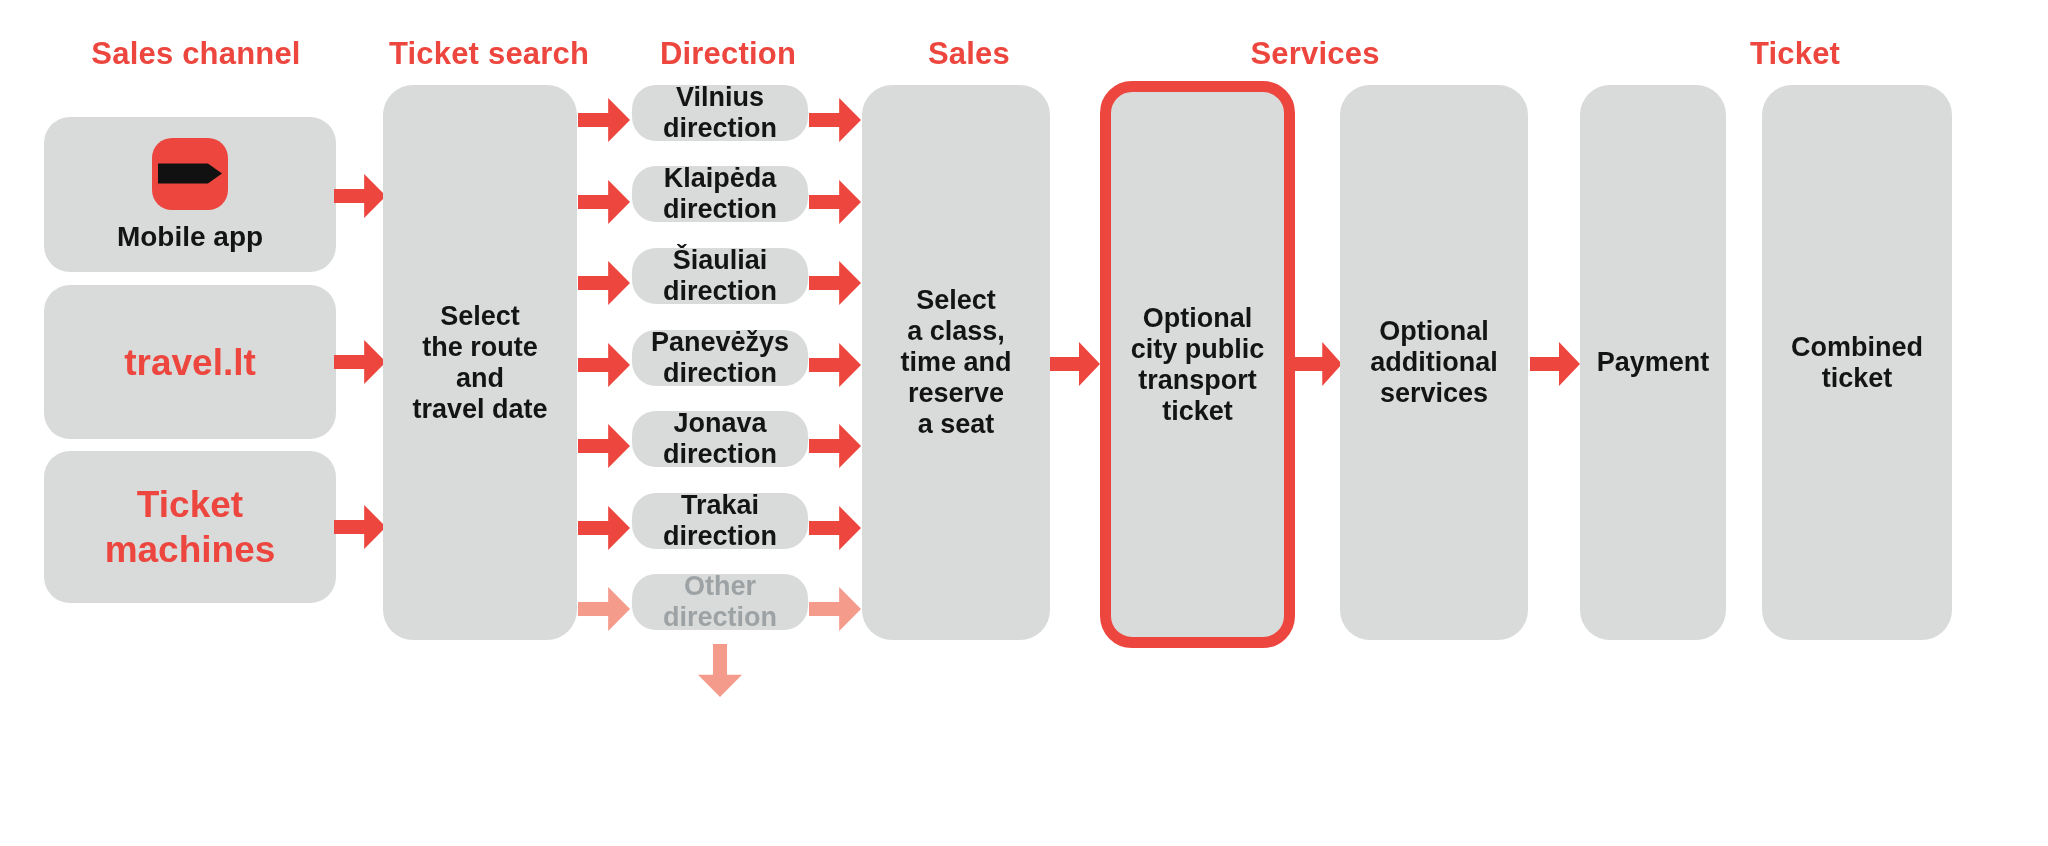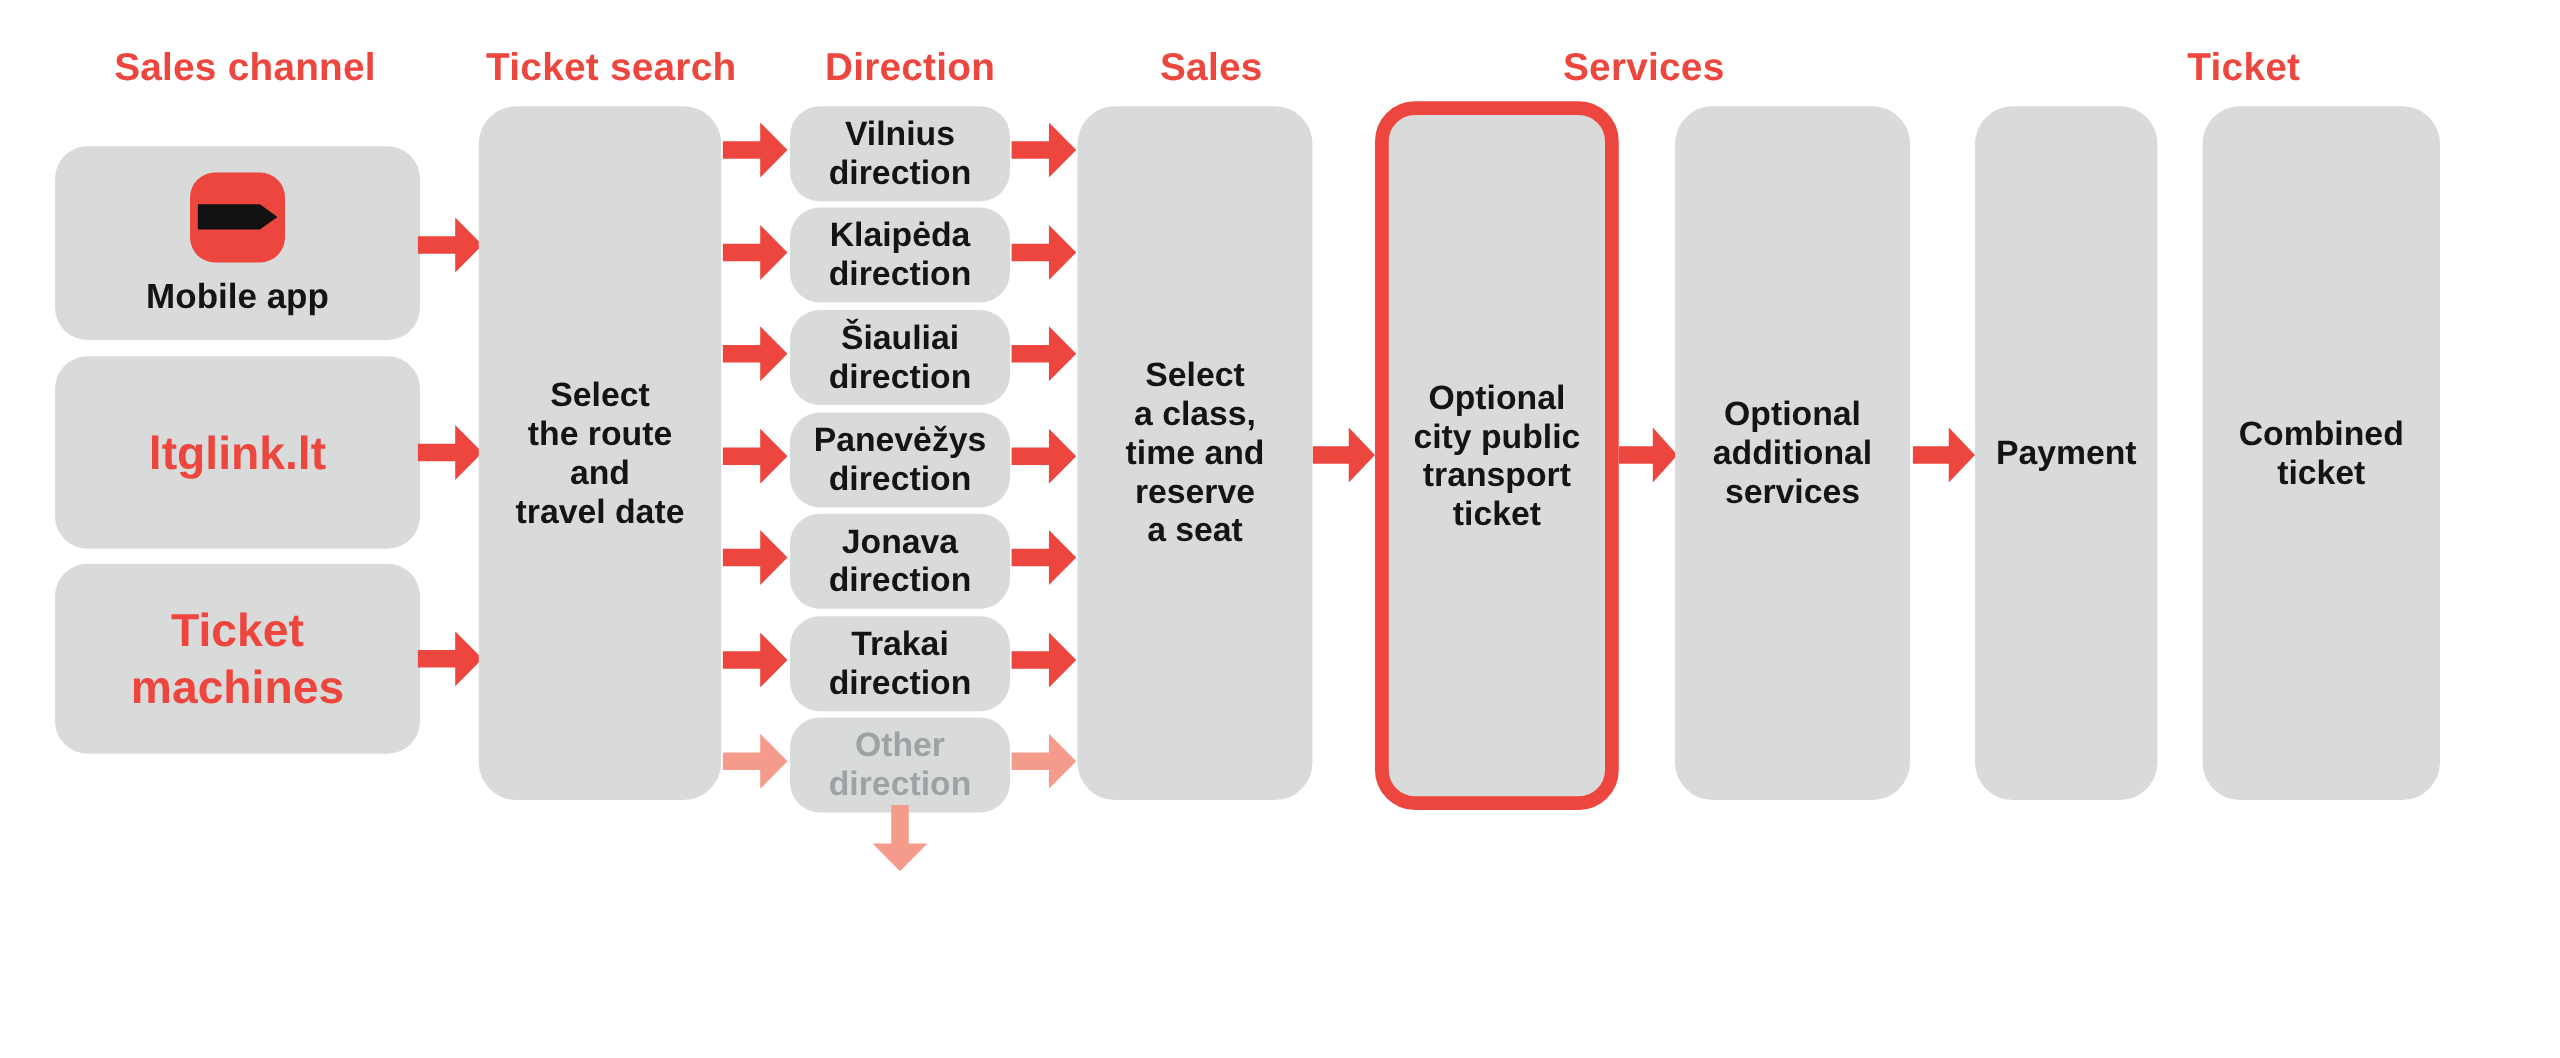--- a/index.html
+++ b/index.html
@@ -28,21 +28,21 @@
     background:var(--boxgray);
     display:flex;align-items:center;justify-content:center;
     text-align:center;
   }
   .box .label{
     font-weight:bold;color:var(--ink);
     font-size:27px;line-height:31px;
     white-space:pre-line;
   }
   .tall{border-radius:30px;top:85px;height:555px;}
-  .small{border-radius:24px;height:76px;}
+  .small{border-radius:24px;height:56px;}
   .sales{border-radius:26px;left:44px;width:292px;}
   .sales .brand{
     font-weight:bold;color:var(--red);
     font-size:37px;line-height:45px;white-space:pre-line;
   }
   .muted-label{color:var(--muted) !important;}
   .highlight-frame{
     border:11px solid var(--red);
     border-radius:32px;
     box-sizing:border-box;
@@ -92,21 +92,21 @@
   <div class="box sales mobile-box" style="top:117px;height:155px">
     <div class="link-icon">
       <div class="link-tag">
         <span>LINK</span>
       </div>
     </div>
     <div class="label">Mobile app</div>
   </div>
 
   <div class="box sales" style="top:285px;height:154px">
-    <div class="brand">ltglink.lt</div>
+    <div class="brand">travel.lt</div>
   </div>
 
   <div class="box sales" style="top:451px;height:152px">
     <div class="brand">Ticket
 machines</div>
   </div>
 
   <div class="arr" style="left:334px;top:174px"></div>
   <div class="arr" style="left:334px;top:340px"></div>
   <div class="arr" style="left:334px;top:505px"></div>

